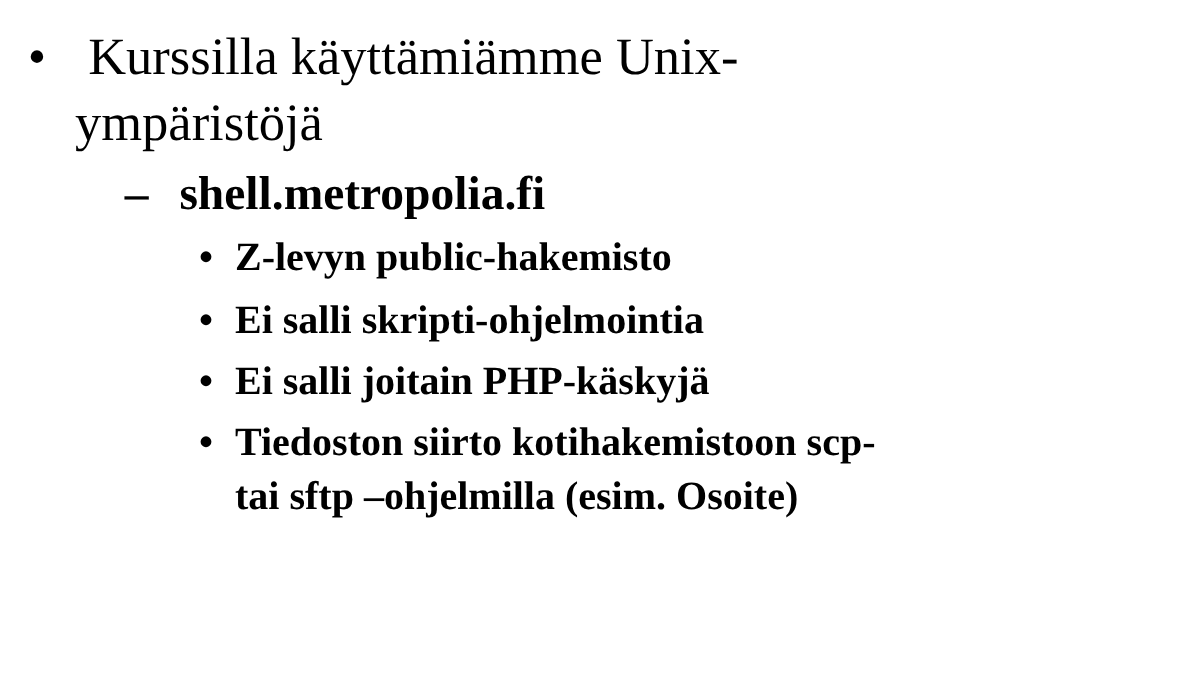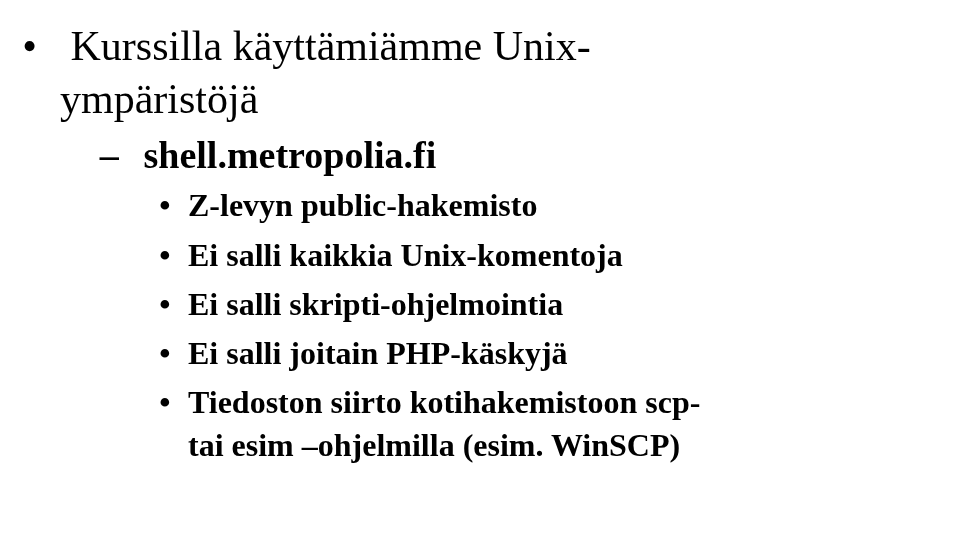--- a/index.html
+++ b/index.html
@@ -75,22 +75,21 @@
 
 <div class="slide">
   <ul class="lvl1">
     <li>
       <span class="lvl1-text">Kurssilla käyttämiämme Unix-ympäristöjä</span>
       <ul class="lvl2">
         <li>
           <span>shell.metropolia.fi</span>
           <ul class="lvl3">
             <li><span>Z-levyn public-hakemisto</span></li>
-            <li><span>Ei salli kaikkia Unix-komentoja</span></li>
             <li><span>Ei salli skripti-ohjelmointia</span></li>
             <li><span>Ei salli joitain PHP-käskyjä</span></li>
-            <li><span>Tiedoston siirto kotihakemistoon scp- tai esim –ohjelmilla (esim. WinSCP)</span></li>
+            <li><span>Tiedoston siirto kotihakemistoon scp- tai sftp –ohjelmilla (esim. Osoite)</span></li>
           </ul>
         </li>
       </ul>
     </li>
   </ul>
 </div>
 
 </body></html>

